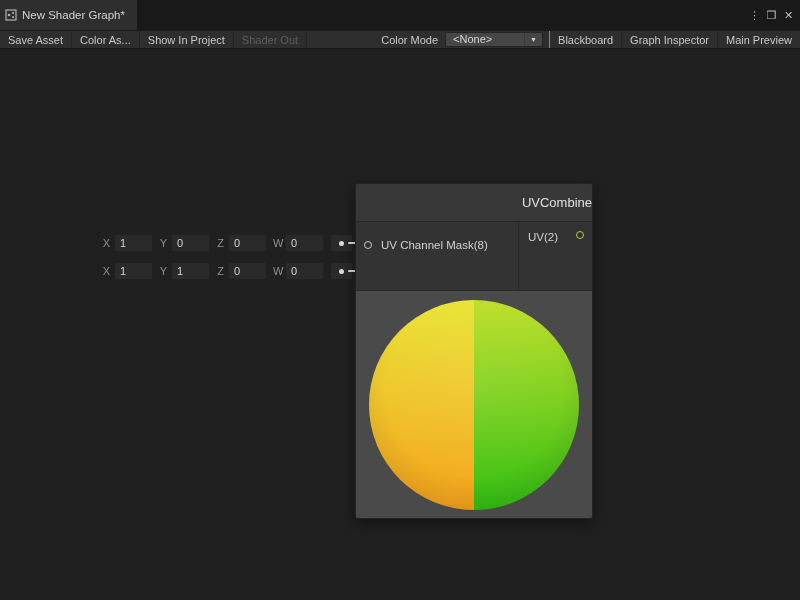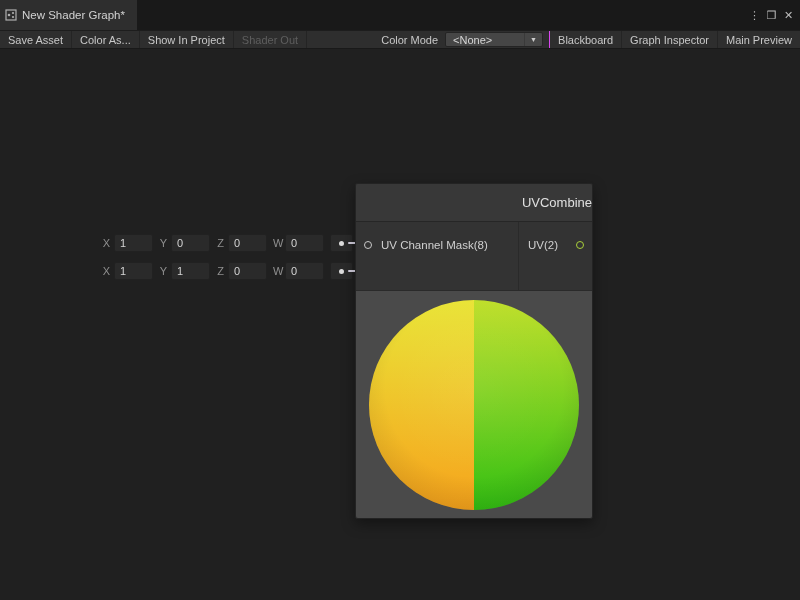--- a/index.html
+++ b/index.html
@@ -12,21 +12,21 @@
   .tab-icon svg { display:block; }
   .win-controls { margin-left:auto; display:flex; align-items:center; color:#bdbdbd; padding-right:3px; }
   .win-controls .wc { width:17px; text-align:center; font-size:11px; line-height:22px; cursor:default; }
 
   
   .toolbar { height:19px; background:#2e2e2e; border-top:1px solid #1d1d1d; border-bottom:1px solid #191919; display:flex; align-items:stretch; font-size:11px; color:#c8c8c8; }
   .tbtn { display:flex; align-items:center; padding:0 8px; border-right:1px solid #242424; white-space:nowrap; }
   .tbtn.disabled { color:#5e5e5e; }
   .tlabel { display:flex; align-items:center; padding:0 7px; white-space:nowrap; }
   .spacer { flex:1; }
-  .dropdown { display:flex; align-items:center; align-self:center; height:15px; margin:0 6px 0 0; background:#464646; border:1px solid #242424; border-radius:2px; }
+  .dropdown { display:flex; align-items:flex-start; align-self:center; height:15px; margin:0 6px 0 0; background:#464646; border:1px solid #242424; border-radius:2px; }
   .dropdown .val { padding:0 7px; min-width:78px; font-size:11px; color:#d6d6d6; }
   .dropdown .arrow { padding:0 5px; font-size:7px; color:#cccccc; border-left:1px solid #3a3a3a; line-height:13px; }
 
   
   .canvas { position:relative; height:559px; background:#202020; }
 
   
   .vrow { position:absolute; display:flex; align-items:center; height:20px; }
   .vrow-1 { left:102px; top:184px; }
   .vrow-2 { left:102px; top:212px; }
@@ -43,21 +43,21 @@
 
   
   .node { position:absolute; left:355px; top:134px; width:238px; background:#333333; border:1px solid #232323; border-radius:2px; box-shadow:0 5px 14px rgba(0,0,0,0.4); }
   .node-header { height:38px; background:#383838; display:flex; align-items:center; padding-left:14px; color:#e0e0e0; font-size:13px; border-bottom:1px solid #262626; border-radius:2px 2px 0 0;justify-content:flex-end; }
   .node-ports { display:flex; height:68px; }
   .inputs { flex:1; padding-top:9px; }
   .port-row { display:flex; align-items:center; height:27px; }
   .port-circle { width:8px; height:8px; border:1.5px solid #c9c9c9; border-radius:50%; margin:0 9px 0 8px; flex:none; background:transparent; }
   .port-label { font-size:11.5px; color:#d0d0d0; white-space:nowrap; }
   .outputs { width:74px; border-left:1px solid #2a2a2a; padding-top:9px; }
-  .out-row { display:flex; align-items:center; justify-content:space-between; height:27px; padding:0 8px 0 9px; }
+  .out-row { display:flex; align-items:flex-start; justify-content:space-between; height:27px; padding:0 8px 0 9px; }
   .out-circle { width:8px; height:8px; border:1.5px solid #a9cf3a; border-radius:50%; flex:none; }
 
   
   .preview { height:228px; background:#4a4a4a; border-top:1px solid #2a2a2a; position:relative; border-radius:0 0 2px 2px; }
   .sphere { position:absolute; left:50%; top:50%; transform:translate(-50%,-50%); width:210px; height:210px; border-radius:50%; overflow:hidden; display:flex; }
   .sphere .half { width:50%; height:100%; }
   .sphere .shade { position:absolute; inset:0; border-radius:50%;
       background:radial-gradient(circle at 50% 42%, rgba(255,255,255,0.05) 0%, rgba(0,0,0,0.0) 55%, rgba(0,0,0,0.18) 95%); }
 </style>
 </head>

